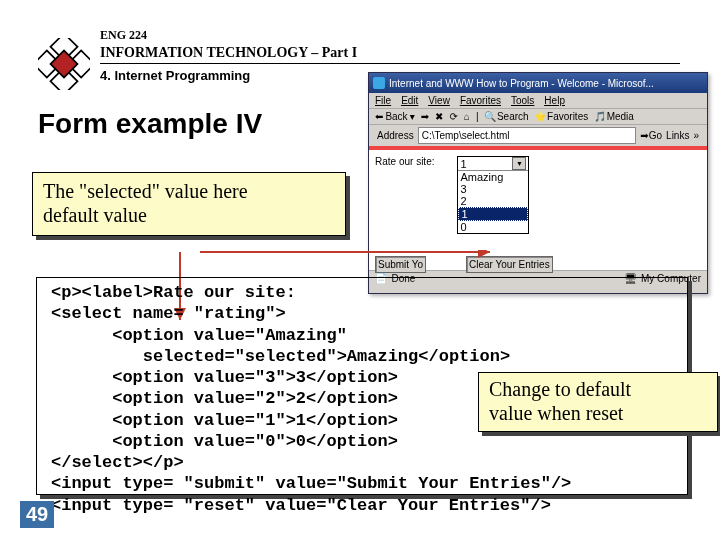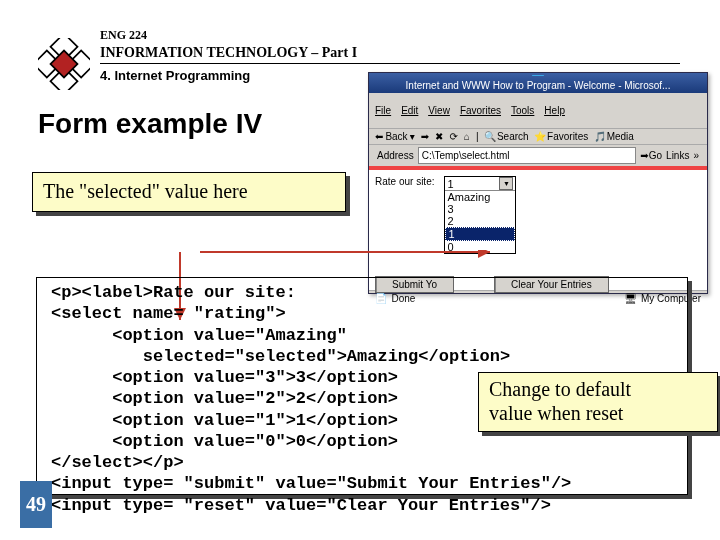--- a/index.html
+++ b/index.html
@@ -92,24 +92,24 @@
     line-height: 1.25;
     white-space: pre-wrap;
     box-sizing: border-box;
   }
   .slidenum {
     position: absolute;
     left: 20px;
     bottom: 12px;
     background: #3a6ea5;
     color: #fff;
-    font-family: Liberation Serif, serif;
+    font-family: Liberation Sans, sans-serif;
     font-weight: bold;
     font-size: 20px;
-    padding: 12px 6px;
+    padding: 2px 6px;
   }
   
   .browser {
     position: absolute;
     left: 368px;
     top: 72px;
     width: 338px;
     height: 220px;
     border: 1px solid #2a2a4a;
     background: #d6d3ce;
@@ -118,29 +118,28 @@
     box-shadow: 2px 2px 4px rgba(0,0,0,0.3);
   }
   .browser .titlebar {
     background: linear-gradient(#3b5fa3, #1a3a7a);
     color: #fff;
     padding: 2px 4px;
     display: flex;
     align-items: center;
     gap: 4px;
     height: 16px;
-    flex-direction: column;
   }
   .browser .titlebar .ie-icon {
     width: 12px; height: 12px; background: #3ba7e4; border-radius: 2px; display:inline-block;
   }
   .browser .menubar {
     display: flex;
     gap: 10px;
-    padding: 12px 6px;
+    padding: 2px 6px;
     background: #d6d3ce;
     border-bottom: 1px solid #aaa;
   }
   .browser .menubar span { text-decoration: underline; }
   .browser .menubar span::first-letter { text-decoration: underline; }
   .browser .toolbar {
     display: flex;
     align-items: center;
     gap: 6px;
     padding: 2px 6px;
@@ -167,21 +166,21 @@
   }
   .browser .content {
     background: #fff;
     padding: 6px;
     height: 108px;
     position: relative;
   }
   .browser .content .rate-row {
     display: flex;
     align-items: flex-start;
-    gap: 10px;
+    gap: 23px;
   }
   .browser .dropdown {
     border: 1px solid #000;
     background: #fff;
     width: 70px;
     font-size: 11px;
     position: relative;
   }
   .browser .dropdown .sel {
     padding: 0 2px;
@@ -189,21 +188,21 @@
     border-bottom: 1px solid #888;
   }
   .browser .dropdown .sel .arrow {
     background:#d6d3ce; border:1px solid #666; width:12px; height:11px; display:flex; align-items:center; justify-content:center; font-size:7px;
   }
   .browser .dropdown .opts { }
   .browser .dropdown .opts div { padding: 0 2px; }
   .browser .dropdown .opts .hl { background:#0a246a; color:#fff; border:1px dotted #fff; }
   .browser .btns { display:flex; gap:40px; margin-top:22px; }
   .browser .btns .b {
-    border:1px solid #666; background:#d6d3ce; padding:2px 16px; font-size:10px;
+    border:1px solid #666; background:#d6d3ce; padding:2px 2px; font-size:10px;
     box-shadow: 1px 1px 0 #888 inset;
   }
   .browser .status {
     display:flex; justify-content:space-between; align-items:center;
     border-top:1px solid #aaa; padding:2px 6px; font-size:10px;
   }
   .browser .status .cell { display:flex; align-items:center; gap:4px; }
   .arrow-svg { position:absolute; pointer-events:none; }
 </style>
 </head>
@@ -224,20 +223,21 @@
 <div class="header">
   <div class="course-code">ENG 224</div>
   <div class="course-title">INFORMATION TECHNOLOGY – Part I</div>
   <div class="chapter">4. Internet Programming</div>
 </div>
 
 <div class="slide-title">Form example IV</div>
 
 <div class="callout1">
   <div>The "selected" value here</div>
+  <div>default value</div>
 </div>
 
 <div class="browser">
   <div class="titlebar">
     <span class="ie-icon"></span>
     <span>Internet and WWW How to Program - Welcome - Microsof...</span>
   </div>
   <div class="menubar">
     <span>File</span>
     <span>Edit</span>

